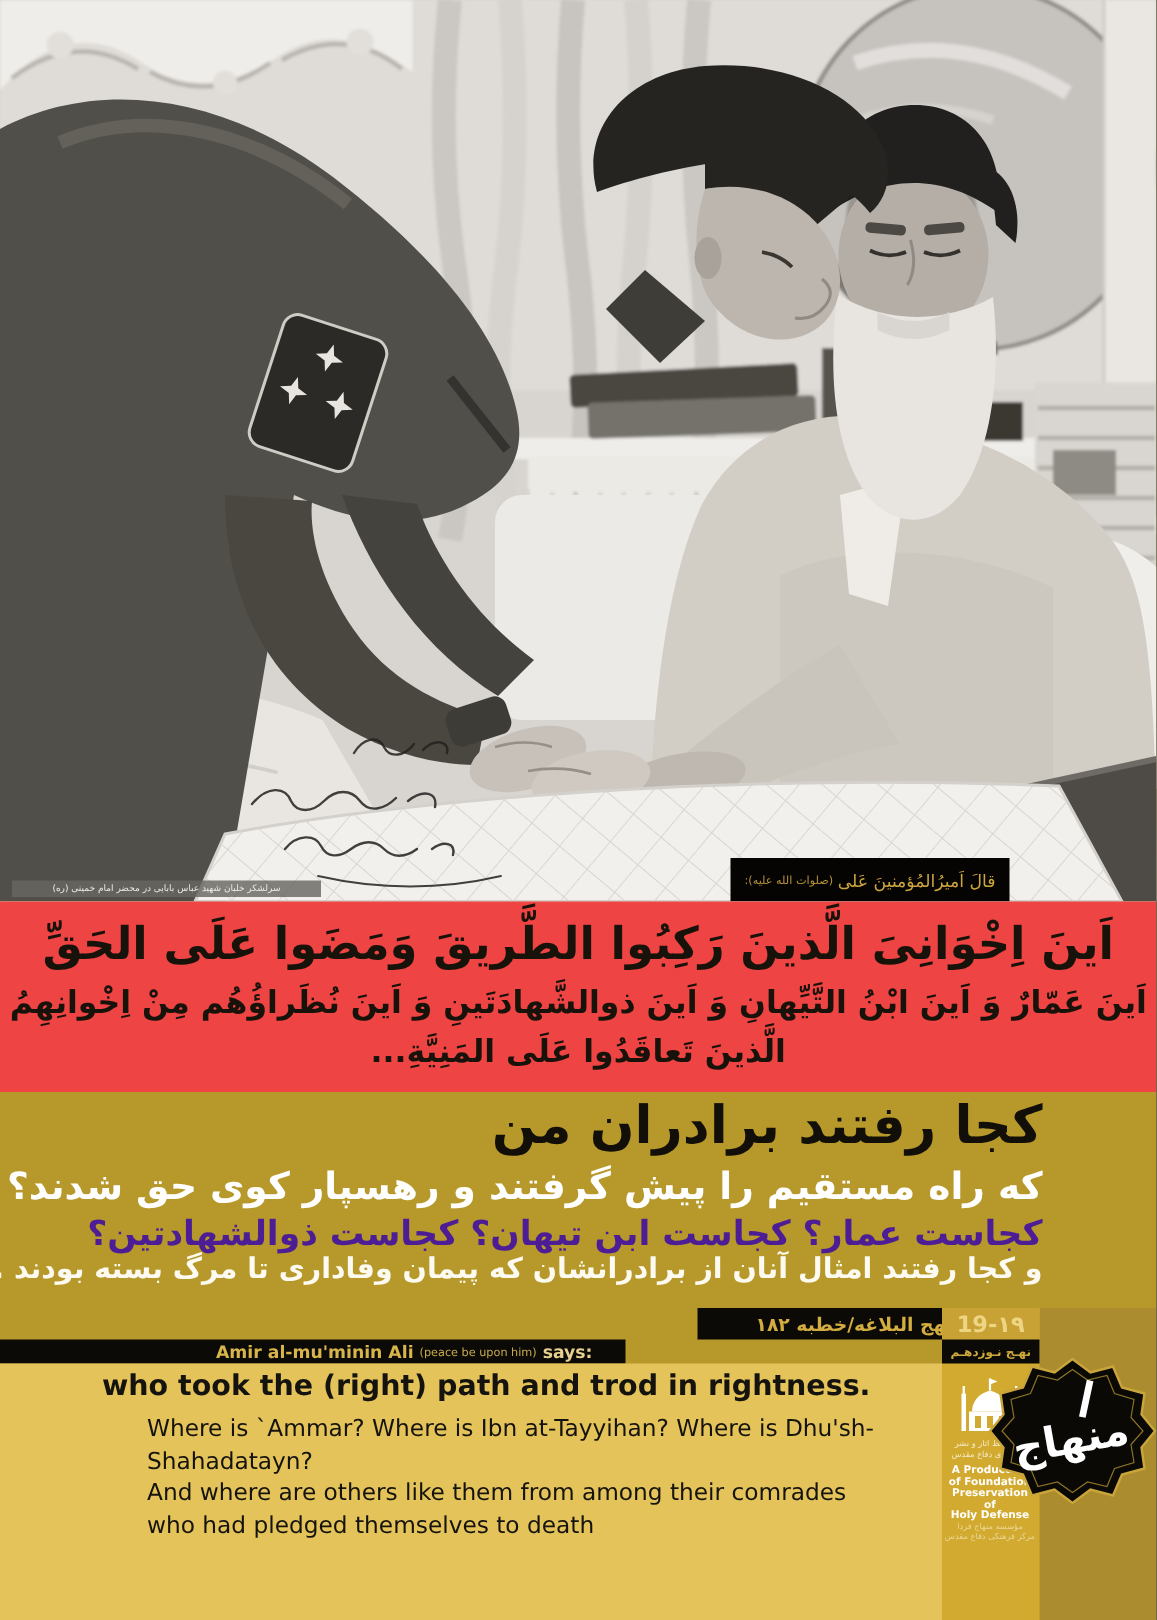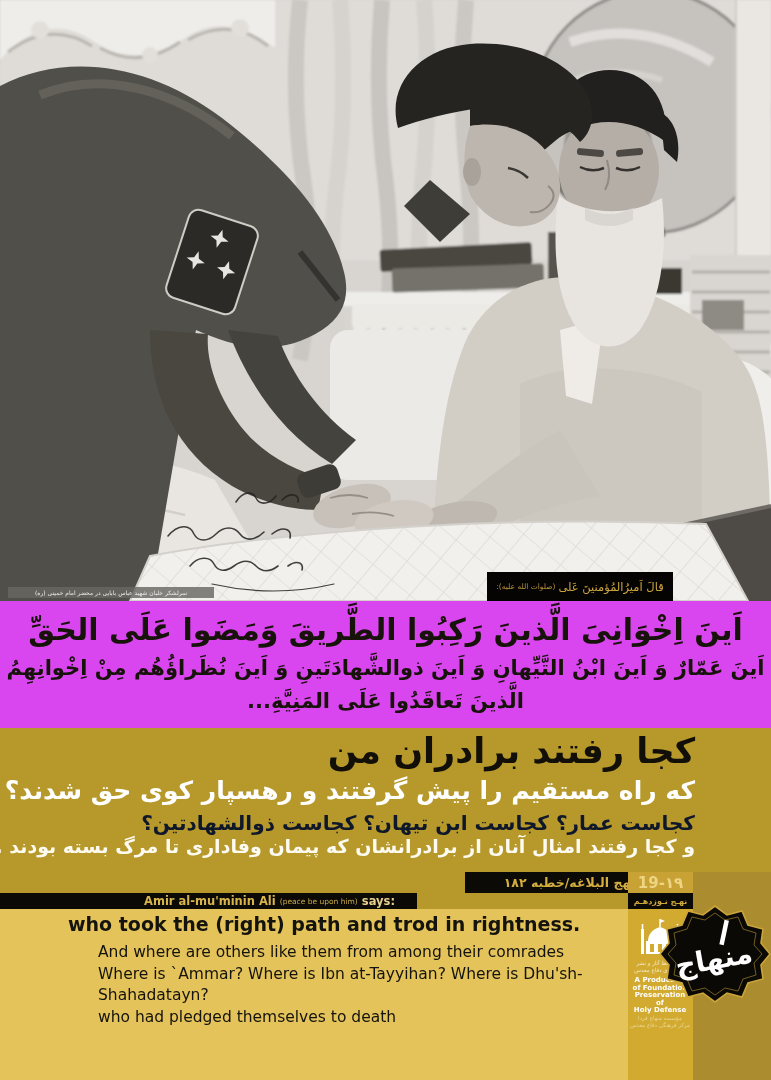--- a/index.html
+++ b/index.html
@@ -11,32 +11,32 @@
   .photo svg{display:block;}
   .caption-strip{position:absolute;left:8px;top:587px;width:206px;height:11px;
     background:rgba(104,102,98,.82);color:#edebe6;font-size:6px;line-height:11px;
     text-align:center;white-space:nowrap;overflow:hidden;}
   .qala-box{position:absolute;left:487px;top:572px;width:186px;height:29px;background:#050403;
     display:flex;align-items:center;justify-content:center;gap:3px;white-space:nowrap;overflow:hidden;}
   .qala-main{color:#cda53c;font-size:11.5px;font-weight:normal;}
   .qala-paren{color:#b6933a;font-size:7.5px;}
 
   
-  .arabic-band{position:absolute;top:601px;left:0;width:771px;height:127px;background:#d946ef;
+  .arabic-band{position:absolute;top:601px;left:0;width:771px;height:127px;background:#ef4444;
     text-align:center;color:#17130a;overflow:hidden;}
   .ar1{font-weight:bold;font-size:30px;line-height:44px;margin-top:7px;white-space:nowrap;}
   .ar2{font-weight:bold;font-size:21px;line-height:33px;white-space:nowrap;}
   .ar3{font-weight:bold;font-size:21px;line-height:33px;white-space:nowrap;}
 
   
   .persian-section{position:absolute;top:728px;left:0;width:771px;height:144px;background:#b7992b;
     box-sizing:border-box;padding-right:76px;text-align:right;overflow:hidden;}
   .fa1{font-weight:bold;font-size:35px;line-height:45px;color:#110f08;margin-top:1px;}
   .fa2{font-weight:bold;font-size:25px;line-height:34px;color:#ffffff;}
-  .fa3{font-weight:bold;font-size:20px;line-height:26px;color:#0f172a;margin-top:2px;margin-left:28px;}
+  .fa3{font-weight:bold;font-size:23px;line-height:26px;color:#4c1d95;margin-top:2px;margin-left:28px;}
   .fa4{font-weight:bold;font-size:19px;line-height:21px;color:#fdfbf1;}
 
   
   .source-box{position:absolute;left:417px;top:872px;width:209px;height:21px;background:#0c0a07;
     display:flex;align-items:center;justify-content:center;color:#d3ad3f;
     font-weight:bold;font-size:12.5px;white-space:nowrap;margin-left:48px;}
   .says-band{position:absolute;left:0;top:893px;width:417px;height:16px;background:#0c0a07;
     display:flex;align-items:center;justify-content:flex-end;box-sizing:border-box;
     padding-right:22px;gap:4px;white-space:nowrap;}
   .says-name{color:#d7b54b;font-weight:bold;font-size:11.5px;}
@@ -243,22 +243,22 @@
   </div>
   <div class="says-band">
     <span class="says-name">Amir al-mu'minin Ali</span>
     <span class="says-paren">(peace be upon him)</span>
     <span class="says-word">says:</span>
   </div>
 
   <div class="english-section">
     <div class="eh2">who took the (right) path and trod in rightness.</div>
     <div class="ebody">
+      <div>Where is `Ammar? Where is Ibn at-Tayyihan? Where is Dhu'sh-Shahadatayn?</div>
       <div>And where are others like them from among their comrades</div>
-      <div>Where is `Ammar? Where is Ibn at-Tayyihan? Where is Dhu'sh-Shahadatayn?</div>
       <div>who had pledged themselves to death</div>
     </div>
   </div>
 
   <div class="strip-dark"></div>
   <div class="strip-medium">
     <div class="num-block" dir="ltr">19-۱۹</div>
     <div class="nahj-strip" dir="rtl">نهـج نـوزدهـم</div>
     <div class="found-col">
       <svg class="emblem-svg" width="40" height="42" viewBox="0 0 40 42">

